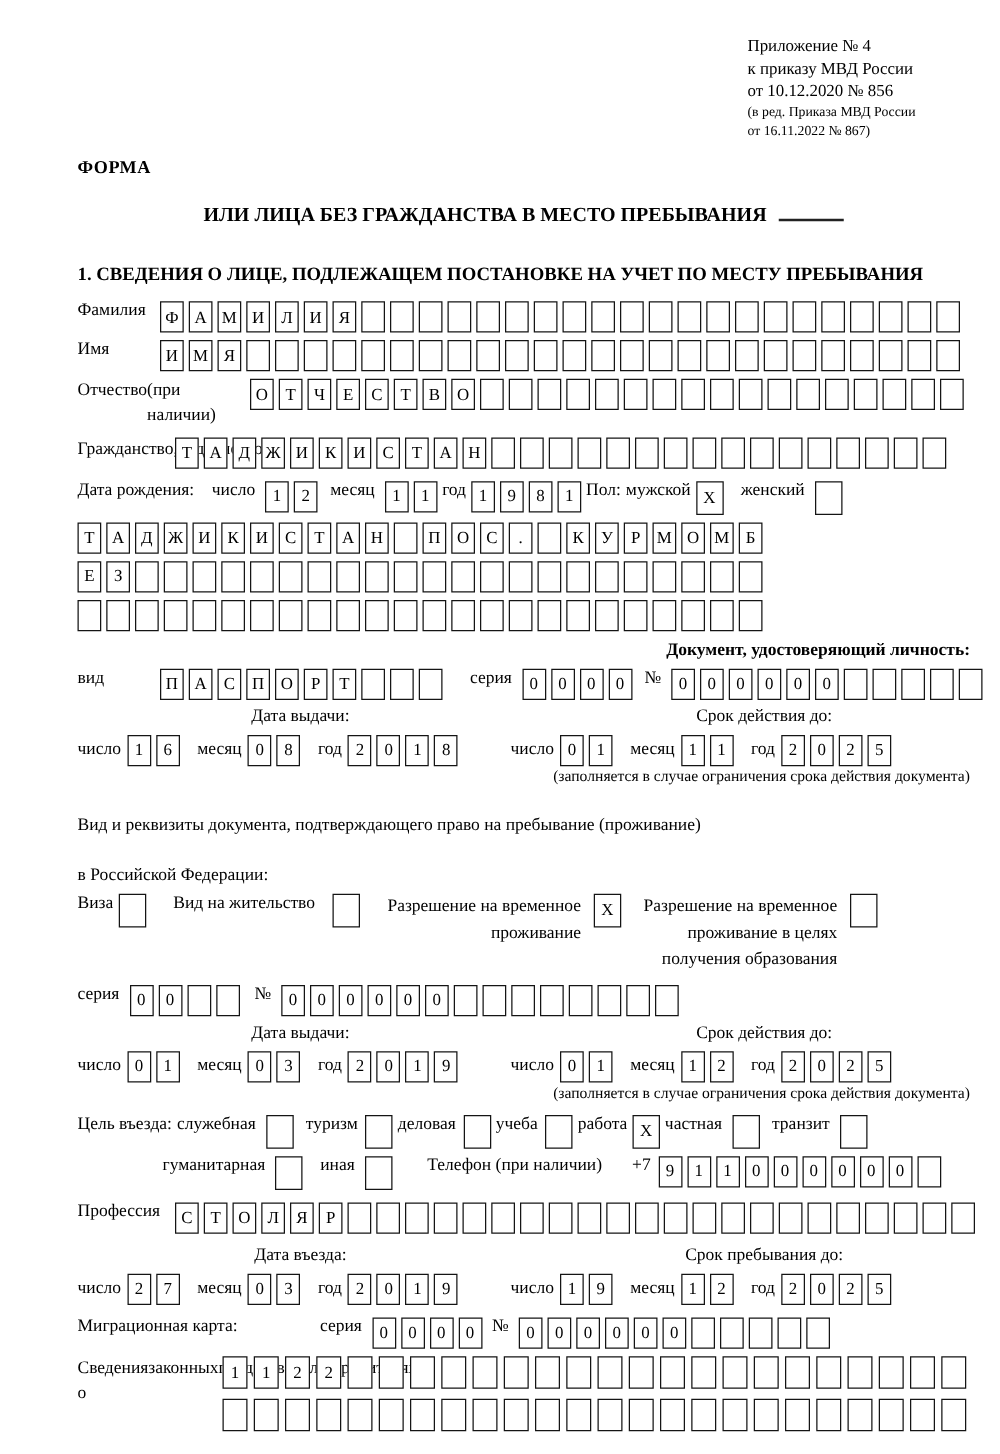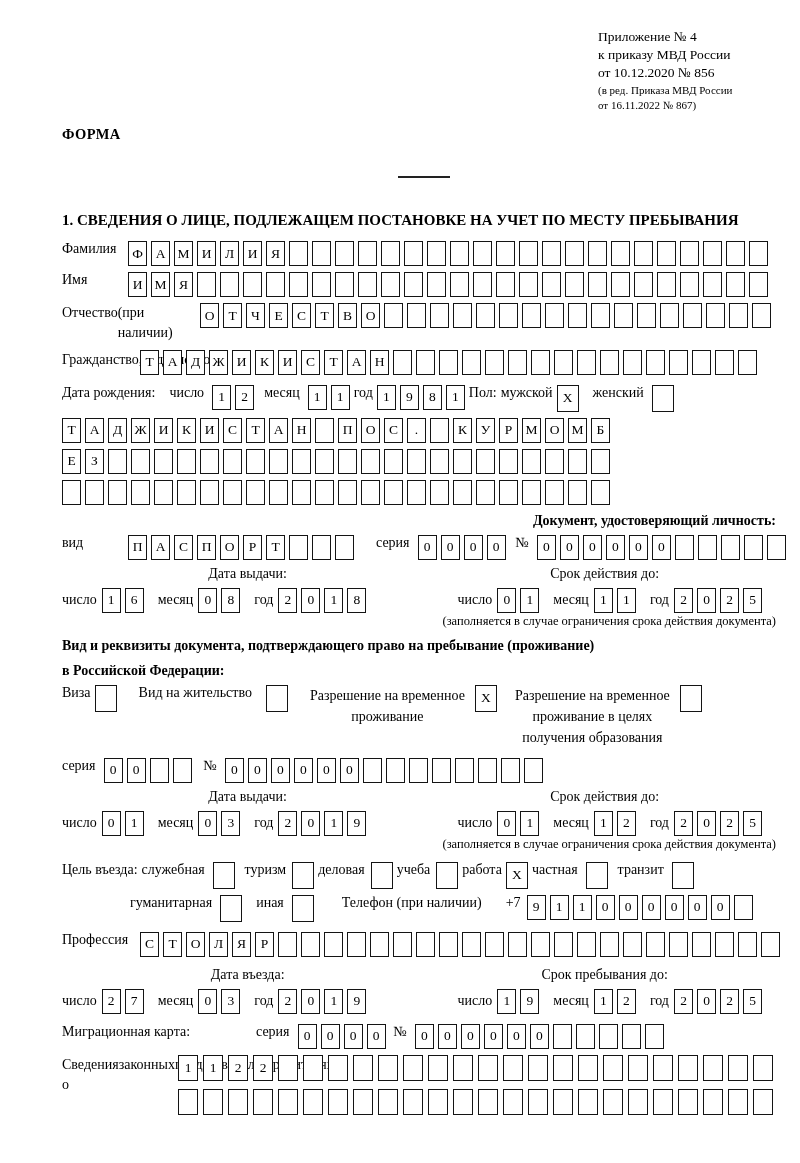--- a/index.html
+++ b/index.html
@@ -18,27 +18,27 @@
   .w66{width:66px;} .w72{width:72px;} .w78{width:78px;} .w116{width:116px;} .w138{width:138px;} .w170{width:170px;}
   .cellrow{display:flex;flex:none;}
   .cell{box-sizing:border-box;flex:none;width:19px;height:25px;border:1.8px solid #141414;margin-right:4px;
         display:flex;align-items:center;justify-content:center;font-size:13.5px;background:#fff;}
   .cb .cell{width:22px;height:27px;}
   .lg .cell{width:20px;height:26px;margin-right:5px;}
   .colstack{display:flex;flex-direction:column;row-gap:6px;}
   .dg{display:flex;align-items:center;}
   .dg .lbl{margin-right:5px;}
   .dg .cellrow{margin-right:10px;}
-  .tworow{display:flex;justify-content:space-between;margin-top:6px;}
+  .tworow{display:flex;margin-top:6px;gap:28px;}
   .half{width:52%;text-align:center;font-size:14px;}
   .half2{width:48%;text-align:center;font-size:14px;}
   .note{font-size:12.5px;text-align:right;margin-top:1px;}
-  .plain{font-size:14px;margin-top:9px;font-weight:bold;}
+  .plain{font-size:14px;margin-top:24px;}
   .subhead{font-weight:bold;text-align:right;font-size:14px;margin-top:8px;}
-  .optlbl{font-size:14px;text-align:center;line-height:1.5;flex:none;}
+  .optlbl{font-size:14px;text-align:right;line-height:1.5;flex:none;}
   .ml4{margin-left:4px;} .ml6{margin-left:6px;} .ml8{margin-left:8px;} .ml10{margin-left:10px;}
   .ml14{margin-left:14px;} .ml18{margin-left:18px;} .ml24{margin-left:24px;}
   .indent68{margin-left:68px;}
   .mt10{margin-top:10px;} .mt12{margin-top:12px;}
 </style>
 </head>
 <body>
 
 <div class="page">
 
@@ -46,21 +46,21 @@
     <div>Приложение № 4</div>
     <div>к приказу МВД России</div>
     <div>от 10.12.2020 № 856</div>
     <div class="hdr-sub">(в ред. Приказа МВД России</div>
     <div class="hdr-sub">от 16.11.2022 № 867)</div>
   </div>
 
   <div class="forma">ФОРМА</div>
 
   <div class="title">
-    <div><span class="uline"></span></div>
+    <div><span>ИЛИ ЛИЦА БЕЗ ГРАЖДАНСТВА В МЕСТО ПРЕБЫВАНИЯ</span><span class="uline"></span></div>
   </div>
 
   <div class="sec">1. СВЕДЕНИЯ О ЛИЦЕ, ПОДЛЕЖАЩЕМ ПОСТАНОВКЕ НА УЧЕТ ПО МЕСТУ ПРЕБЫВАНИЯ</div>
 
   <div class="row mt12">
     <span class="lbl w66">Фамилия</span>
     <span class="cellrow">
         <span class="cell">Ф</span>
         <span class="cell">А</span>
         <span class="cell">М</span>

